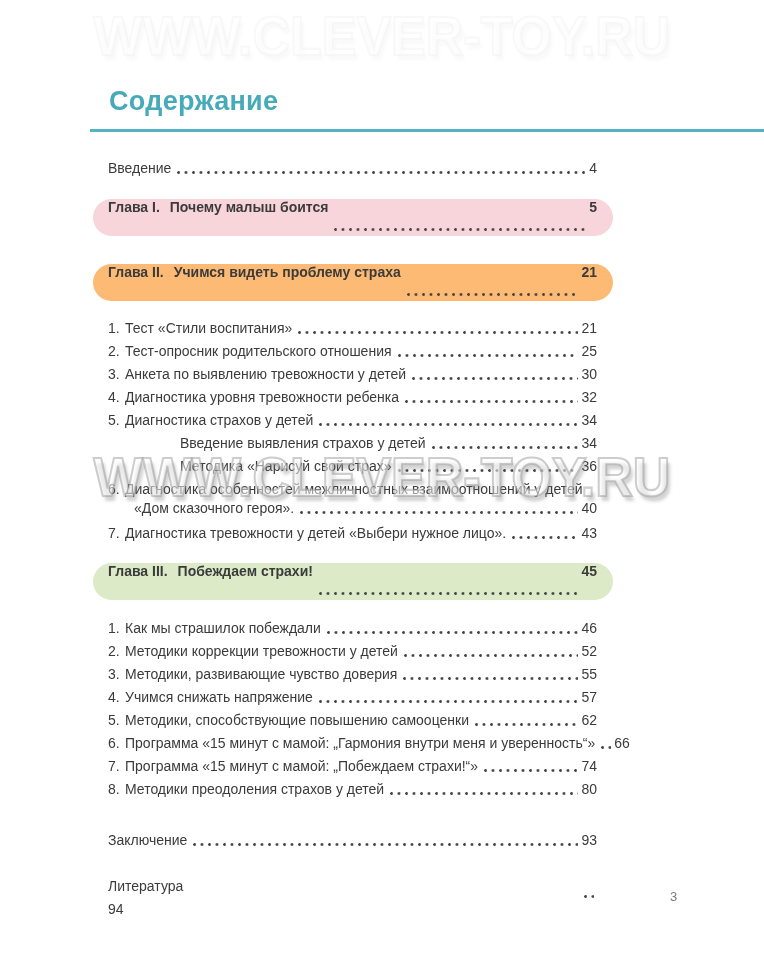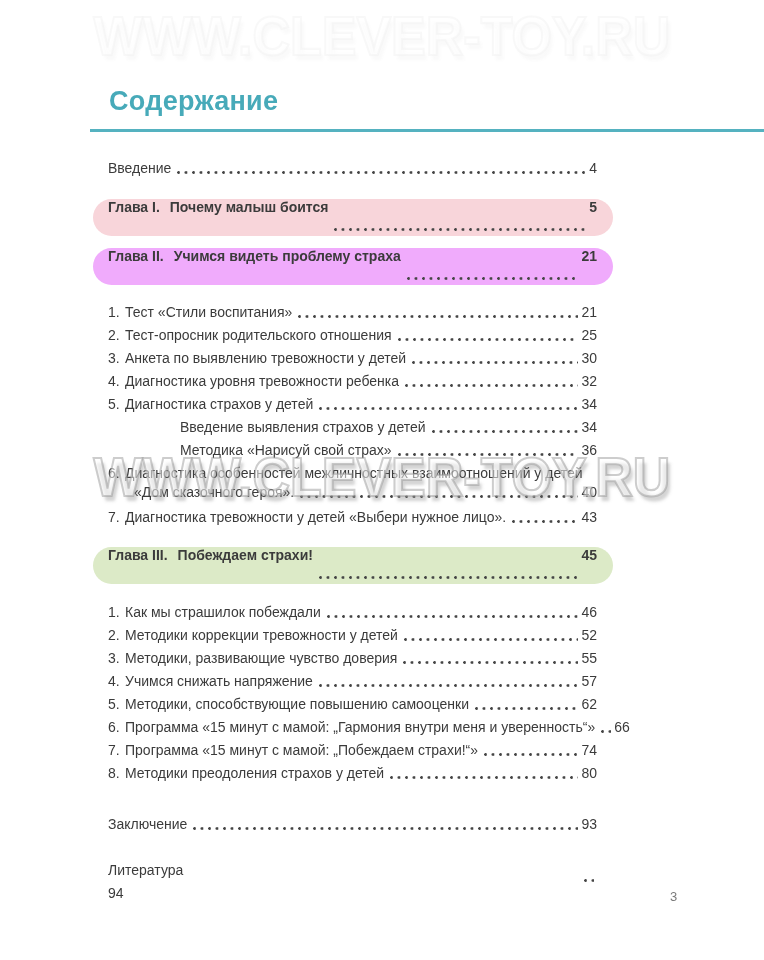--- a/index.html
+++ b/index.html
@@ -42,21 +42,21 @@
     display:flex; align-items:flex-start;
     height:37px; border-radius:19px;
     margin-left:-15px; margin-right:-16px;
     padding:0 16px 0 15px;
     font-weight:bold; font-size:14px; white-space:nowrap;
   }
   .chapter .num { width:auto; }
   .chapter .lbl { margin-left:10px; }
   .chapter .dots { margin-bottom:5px; }
   .chapter1 { background:#f8d5da; margin-top:22px; }
-  .chapter2 { background:#f0abfc; margin-top:12px; }
+  .chapter2 { background:#fdba74; margin-top:28px; }
   .chapter3 { background:#dceac7; margin-top:21px; }
 
   .list1 { margin-top:19px; }
   .list2 { margin-top:20px; }
   .list .row { margin-bottom:6px; }
   .indent { padding-left:72px; }
   .cont-line { padding-left:26px; margin-top:-4px; }
   .gap-before { margin-top:8px; }
 
   .closing1 { margin-top:34px; }

